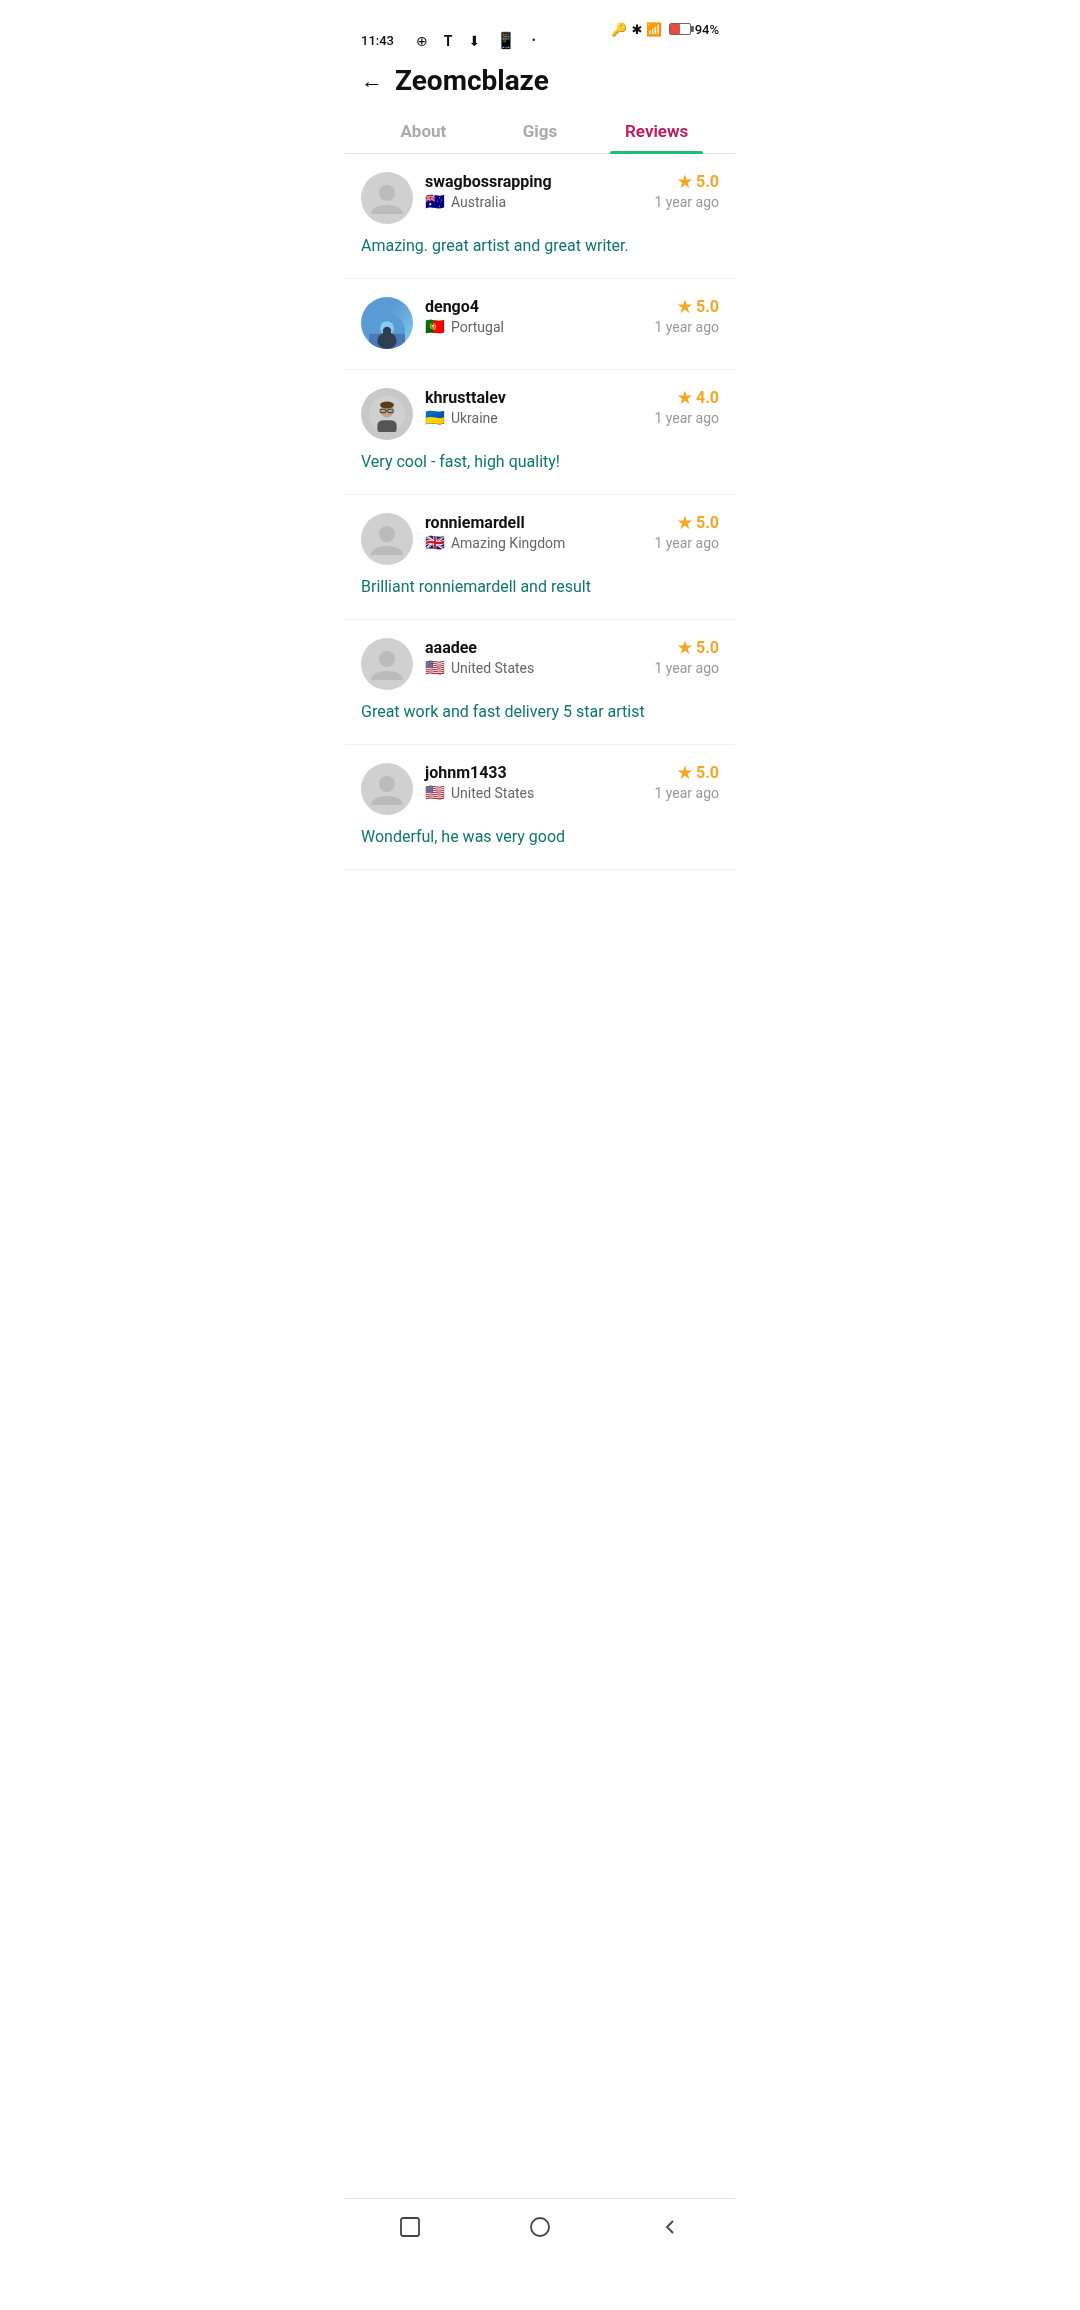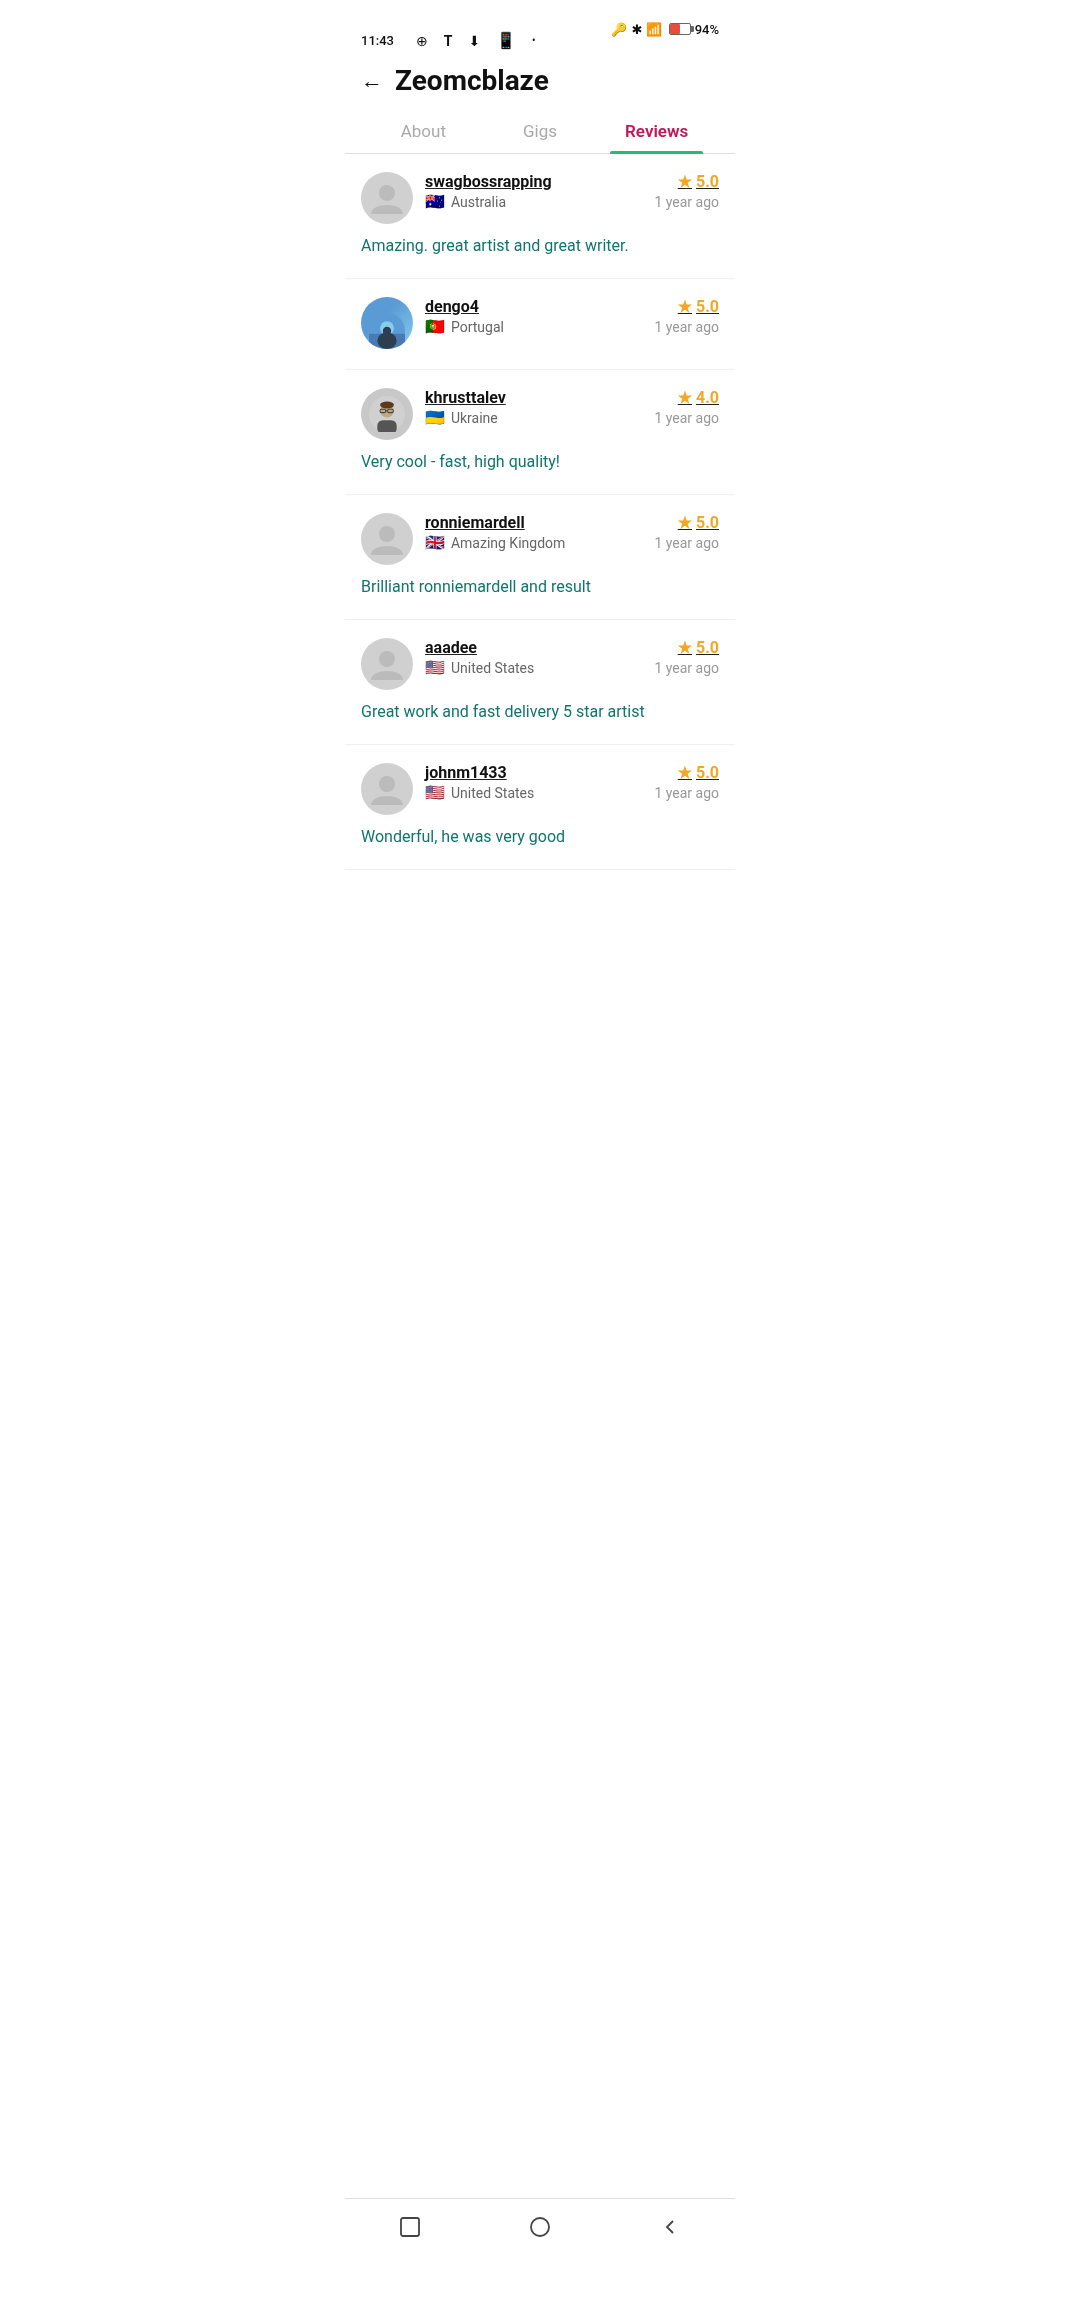--- a/index.html
+++ b/index.html
@@ -77,21 +77,21 @@
       display: flex;
       border-bottom: 1px solid #e0e0e0;
       padding: 0 20px;
       gap: 0;
     }
     .tab {
       flex: 1;
       text-align: center;
       padding: 10px 0 12px;
       font-size: 17px;
-      font-weight: 400;
+      font-weight: 700;
       color: #aaa;
       cursor: pointer;
       position: relative;
     }
     .tab.active {
       color: #be185d;
       font-weight: 600;
     }
     .tab.active::after {
       content: '';
@@ -143,21 +143,20 @@
     }
 
     .review-info {
       flex: 1;
     }
 
     .review-top-row {
       display: flex;
       justify-content: space-between;
       align-items: flex-start;
-      text-decoration: underline;
     }
 
     .reviewer-name {
       font-size: 16px;
       font-weight: 700;
       color: #111;
     }
 
     .rating {
       display: flex;

